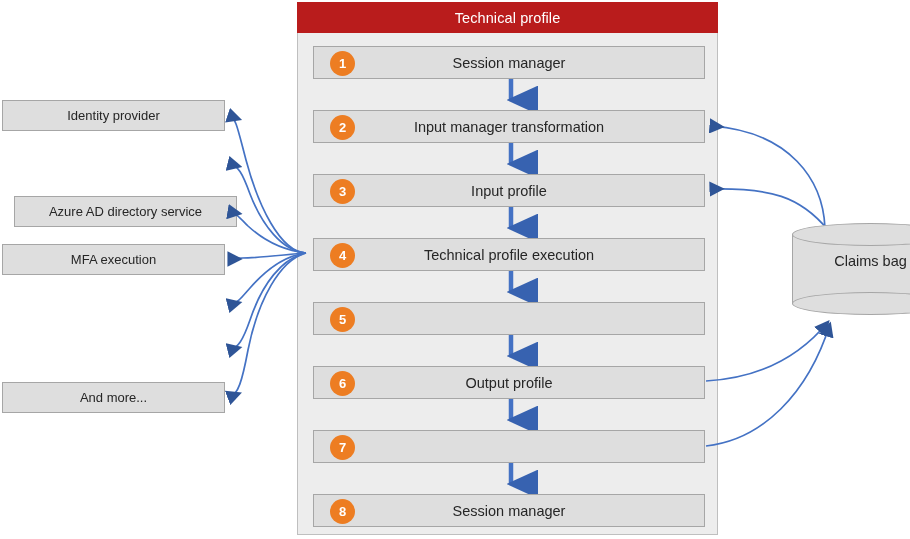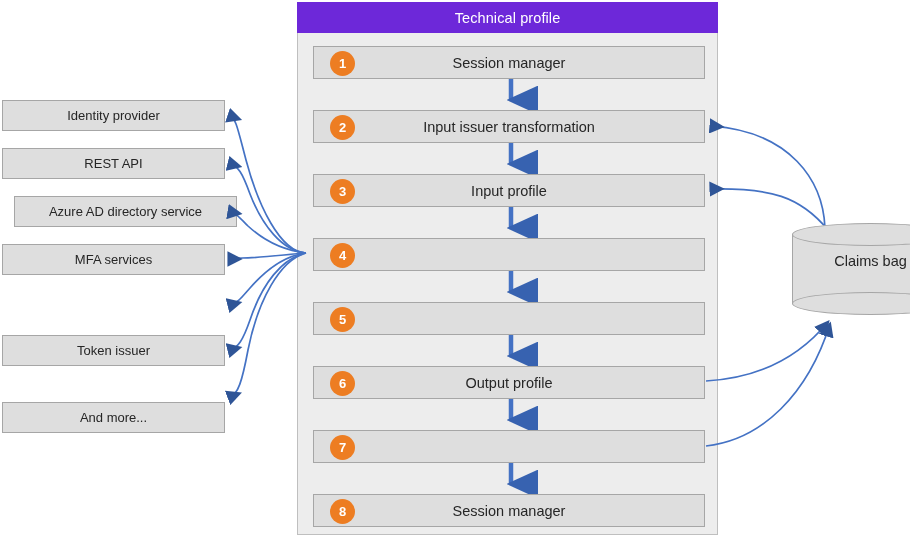--- a/index.html
+++ b/index.html
@@ -48,21 +48,21 @@
     background: #EDEDED;
     border: 1px solid #BFBFBF;
   }
   #panel-header {
     position: absolute;
     left: 297px;
     top: 2px;
     width: 421px;
     height: 31px;
     box-sizing: border-box;
-    background: #6d28d9;
+    background: #b91c1c;
     color: #ffffff;
     display: flex;
     align-items: center;
     justify-content: center;
     font-size: 14.5px;
     letter-spacing: .1px;
   }
 
   .step-row {
     position: absolute;
@@ -178,33 +178,27 @@
       <path d="M825,228 C823,180 790,132 712,126" marker-end="url(#ah-left)"></path>
       <path d="M828,230 C800,196 770,188 712,189" marker-end="url(#ah-left)"></path>
       <path d="M706,381 C760,378 800,356 828,322" marker-end="url(#ah-gen)"></path>
       <path d="M706,446 C762,440 808,394 830,324" marker-end="url(#ah-gen)"></path>
     </g>
   </svg>
 
   <div class="src-box" style="top:100px;">
     <span>Identity provider</span>
   </div>
-  <div class="src-box" style="top:148px;">
-    <span>REST API</span>
-  </div>
   <div class="src-box" style="top:196px;margin-left:12px;">
     <span>Azure AD directory service</span>
   </div>
   <div class="src-box" style="top:244px;">
-    <span>MFA services</span>
-  </div>
-  <div class="src-box" style="top:335px;">
-    <span>Token issuer</span>
-  </div>
-  <div class="src-box" style="top:402px;align-items:center;">
+    <span>MFA execution</span>
+  </div>
+  <div class="src-box" style="top:382px;align-items:center;">
     <span>And more...</span>
   </div>
 
   <div id="panel"></div>
   <div id="panel-header">
     <span>Technical profile</span>
   </div>
 
   <svg class="arrow-layer" id="arrows-front" viewBox="0 0 910 539" width="910" height="539">
     <defs>
@@ -222,28 +216,29 @@
       <line x1="511" y1="463" x2="511" y2="484" marker-end="url(#ah-down)"></line>
     </g>
   </svg>
 
   <div class="step-row" style="top:46px; z-index:7;">
     <span class="step-badge">1</span>
     <span>Session manager</span>
   </div>
   <div class="step-row" style="top:110px; z-index:7;">
     <span class="step-badge">2</span>
-    <span>Input issuer transformation</span>
+    <span>Input manager transformation</span>
   </div>
   <div class="step-row" style="top:174px; z-index:7;">
     <span class="step-badge">3</span>
     <span>Input profile</span>
   </div>
   <div class="step-row" style="top:238px; z-index:7;">
     <span class="step-badge">4</span>
+    <span>Technical profile execution</span>
   </div>
   <div class="step-row" style="top:302px; z-index:7;">
     <span class="step-badge">5</span>
   </div>
   <div class="step-row" style="top:366px; z-index:7;">
     <span class="step-badge">6</span>
     <span>Output profile</span>
   </div>
   <div class="step-row" style="top:430px; z-index:7;">
     <span class="step-badge">7</span>

